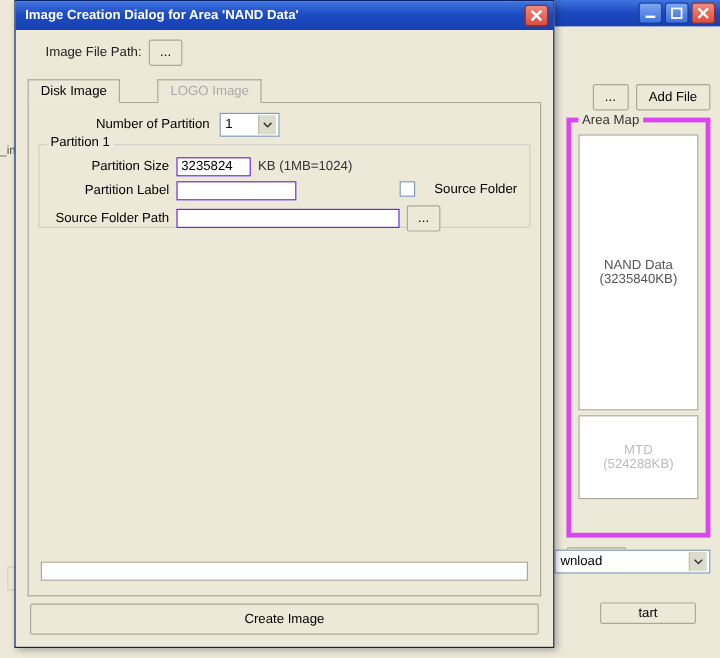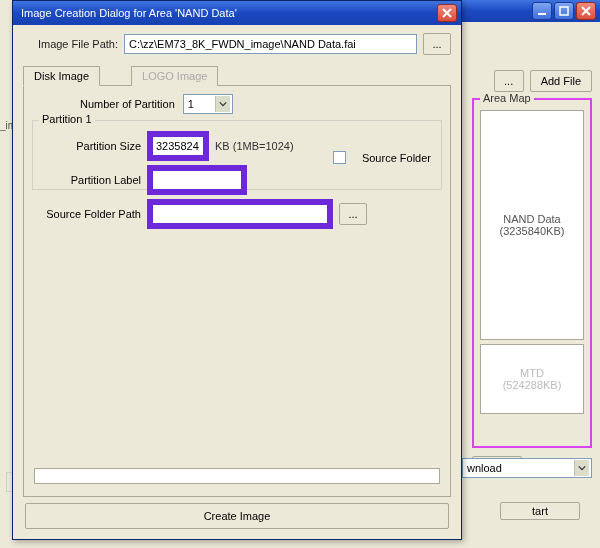--- a/index.html
+++ b/index.html
@@ -64,21 +64,21 @@
     background: #ece9d8;
     border: 1px solid #aca899;
     padding: 0 10px;
     border-radius: 2px;
     display: inline-flex;
     align-items:center;
     justify-content:center;
   }
   .small-btn.sq { width:30px; padding:0; }
   .groupbox {
-    border: 2px solid #d946ef;
+    border: 4px solid #d946ef;
     position: relative;
     padding: 8px 4px 4px 4px;
     margin-top: 4px;
   }
   .groupbox-label {
     position: absolute;
     top: -8px; left: 6px;
     background: #ece9d8;
     padding: 0 3px;
     color:#333;
@@ -159,21 +159,21 @@
     display:flex;
     flex-direction:column;
   }
   .dialog-titlebar {
     height: 24px;
     background: linear-gradient(to bottom,#3f74e0 0%,#1b49c0 50%,#1741b2 100%);
     color:#fff;
     display:flex;
     align-items:center;
     padding:0 4px;
-    font-weight:normal;
+    font-weight:bold;
   }
   .dialog-title { flex:1; padding-left:4px; }
   .dialog-body {
     flex:1;
     padding:8px 10px;
     position:relative;
     display:flex;
     flex-direction:column;
   }
   .row { display:flex; align-items:center; gap:6px; margin-bottom:6px;}
@@ -245,21 +245,21 @@
   .chk-row {
     position:absolute;
     right:10px; top:30px;
     display:flex; align-items:center; gap:16px;
   }
   .checkbox-box {
     width:13px;height:13px;background:#fff;border:1px solid #7f9db9;
   }
   .prow {display:flex;align-items:center;gap:6px;margin-bottom:4px;}
   .plabel {width:100px;text-align:right;}
-  .ptxt {height:30px;background:#fff;border:6px solid #6d28d9;padding:0 3px;display:flex;align-items:center;}
+  .ptxt {height:16px;background:#fff;border:1px solid #6d28d9;padding:0 3px;display:flex;align-items:center;}
   .ptxt.size {width:62px;}
   .ptxt.lbl {width:100px;}
   .ptxt.path {width:186px;}
   .unit {color:#333;}
 
   .progress-placeholder {
     height:16px;
     border:1px solid #aca899;
     background:#fff;
     margin:6px 2px 4px 2px;
@@ -344,21 +344,20 @@
       <div class="win-btn close">
         <svg viewBox="0 0 10 10">
             <path d="M1 1 L9 9 M9 1 L1 9" stroke="#fff" stroke-width="2"></path>
           </svg>
       </div>
     </div>
     <div class="dialog-body">
 
       <div class="row">
         <span class="label">Image File Path:</span>
-        <span class="txt">C:\zz\EM73_8K_FWDN_image\NAND Data.fai</span>
         <div class="browse-btn">...</div>
       </div>
 
       <div class="tabs">
         <div class="tab active">Disk Image</div>
         <div class="tab inactive">LOGO Image</div>
       </div>
 
       <div class="tab-content">
         <div class="num-part-row">

